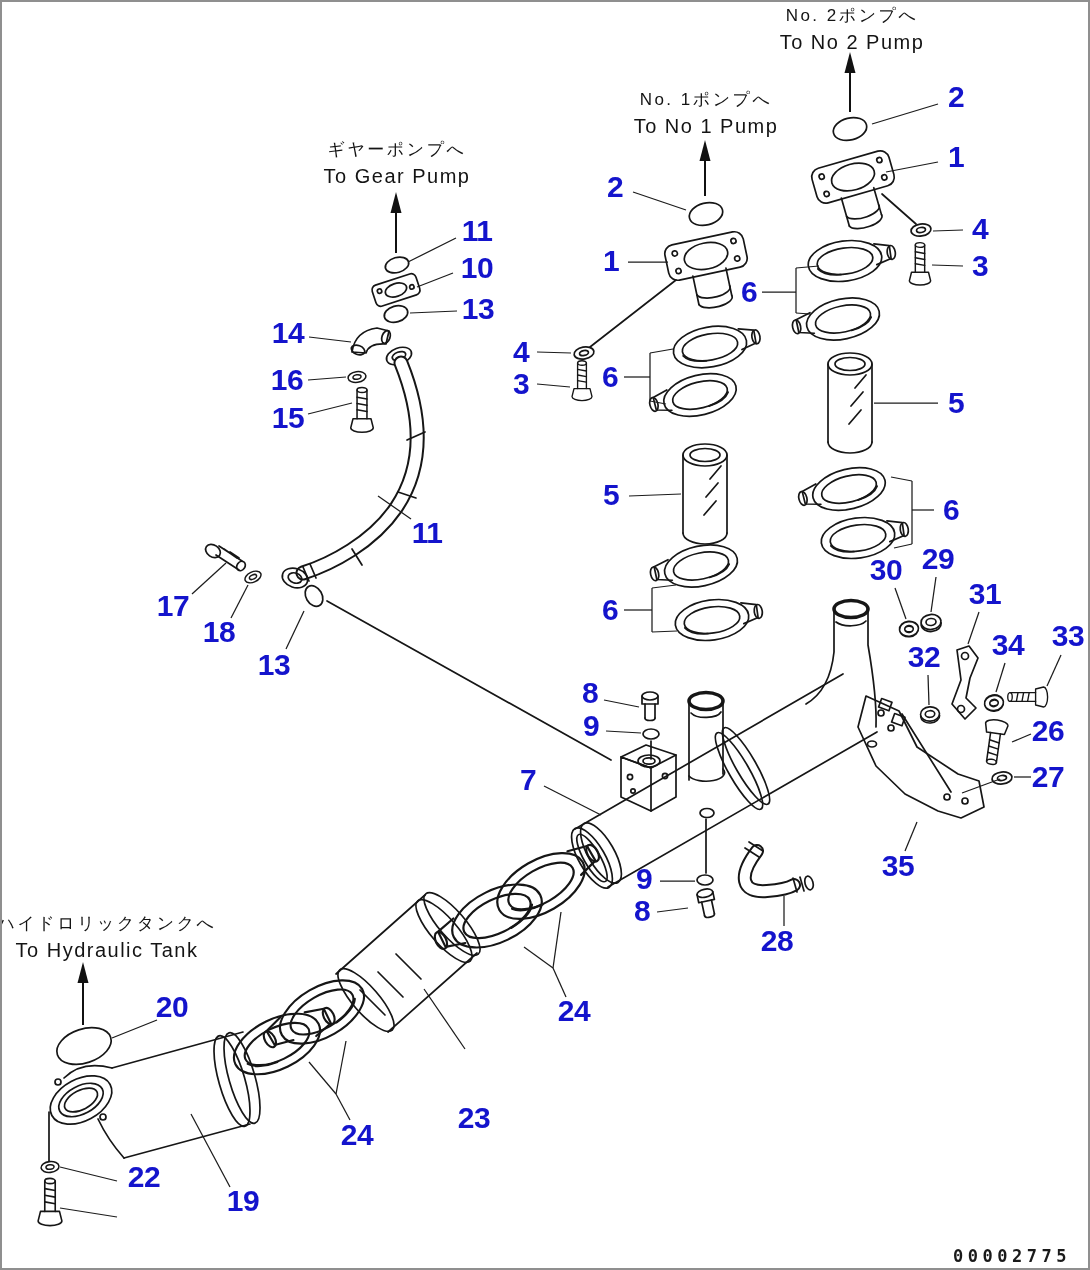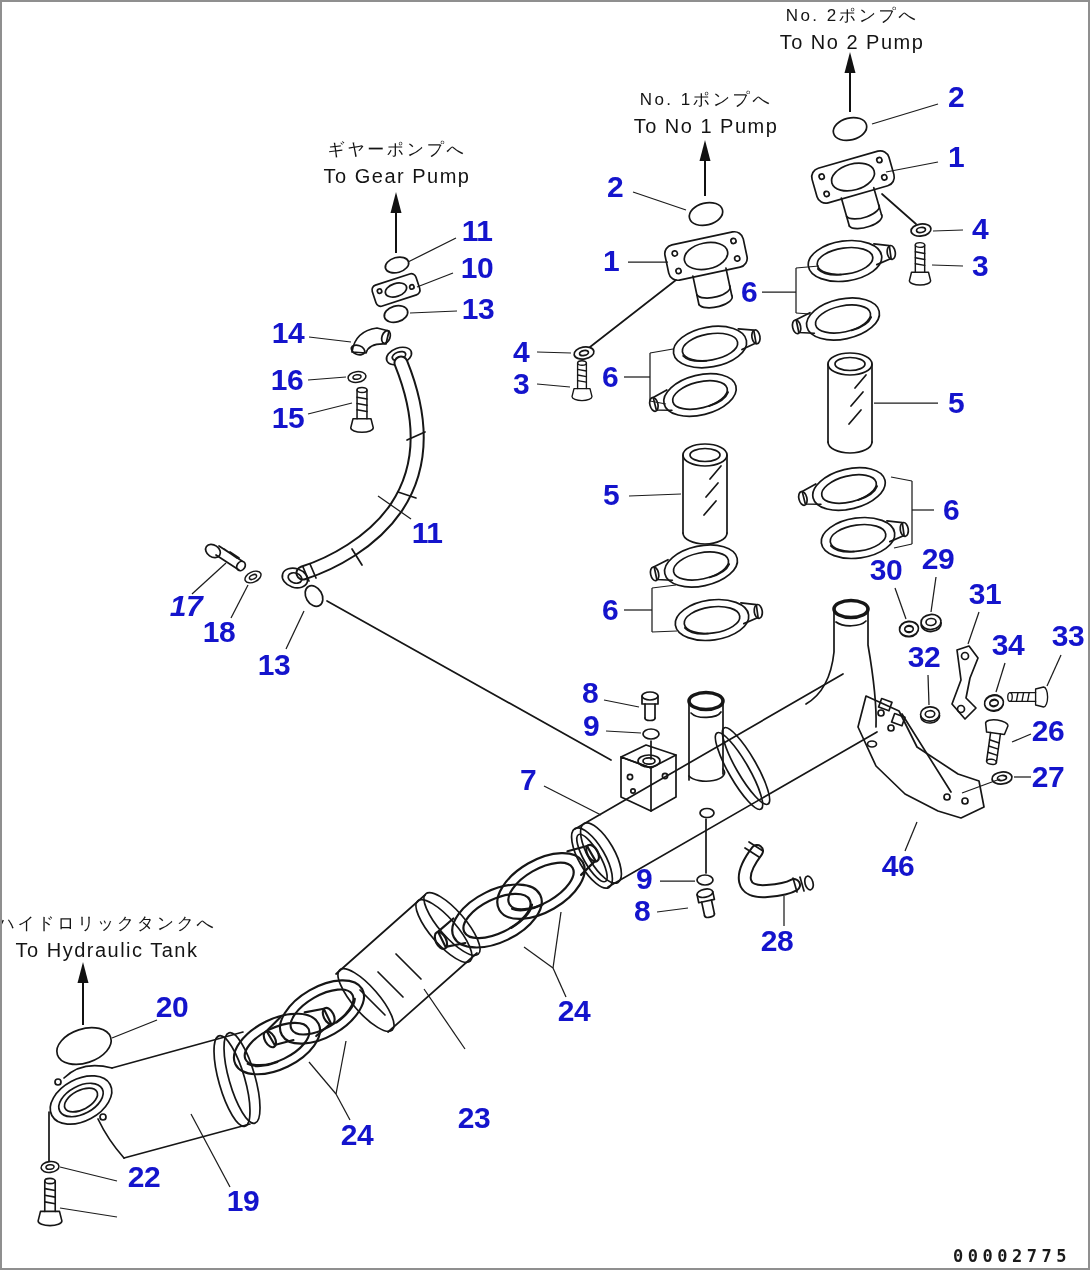--- a/index.html
+++ b/index.html
@@ -330,38 +330,38 @@
       <div class="part-num" style="left: 610px; top: 377px;">6</div>
       <div class="part-num" style="left: 611px; top: 495px;">5</div>
       <div class="part-num" style="left: 610px; top: 610px;">6</div>
       <div class="part-num" style="left: 477px; top: 231px;">11</div>
       <div class="part-num" style="left: 477px; top: 268px;">10</div>
       <div class="part-num" style="left: 478px; top: 309px;">13</div>
       <div class="part-num" style="left: 288px; top: 333px;">14</div>
       <div class="part-num" style="left: 287px; top: 380px;">16</div>
       <div class="part-num" style="left: 288px; top: 418px; text-align: right;">15</div>
       <div class="part-num" style="left: 427px; top: 533px;">11</div>
-      <div class="part-num" style="left: 186px; top: 606px; font-style: italic;">17</div>
+      <div class="part-num" style="left: 173px; top: 606px;">17</div>
       <div class="part-num" style="left: 219px; top: 632px;">18</div>
       <div class="part-num" style="left: 274px; top: 665px;">13</div>
       <div class="part-num" style="left: 886px; top: 570px;">30</div>
       <div class="part-num" style="left: 938px; top: 559px;">29</div>
       <div class="part-num" style="left: 985px; top: 594px;">31</div>
       <div class="part-num" style="left: 924px; top: 657px;">32</div>
       <div class="part-num" style="left: 1008px; top: 645px;">34</div>
       <div class="part-num" style="left: 1068px; top: 636px;">33</div>
       <div class="part-num" style="left: 1048px; top: 731px;">26</div>
       <div class="part-num" style="left: 1048px; top: 777px;">27</div>
       <div class="part-num" style="left: 590px; top: 693px;">8</div>
       <div class="part-num" style="left: 591px; top: 726px;">9</div>
       <div class="part-num" style="left: 528px; top: 780px;">7</div>
       <div class="part-num" style="left: 644px; top: 879px;">9</div>
       <div class="part-num" style="left: 642px; top: 911px;">8</div>
       <div class="part-num" style="left: 777px; top: 941px;">28</div>
-      <div class="part-num" style="left: 898px; top: 866px;">46</div>
+      <div class="part-num" style="left: 898px; top: 866px;">35</div>
       <div class="part-num" style="left: 172px; top: 1007px;">20</div>
       <div class="part-num" style="left: 474px; top: 1118px;">23</div>
       <div class="part-num" style="left: 574px; top: 1011px;">24</div>
       <div class="part-num" style="left: 357px; top: 1135px;">24</div>
       <div class="part-num" style="left: 144px; top: 1177px; text-align: center;">22</div>
       <div class="part-num" style="left: 243px; top: 1201px;">19</div>
       <div class="part-num" style="left: 136px; top: 1284px; text-align: center;">21</div>
     </div>
   <div id="annos-layer">
       <div class="anno" style="left: 852px; top: 4px;">

